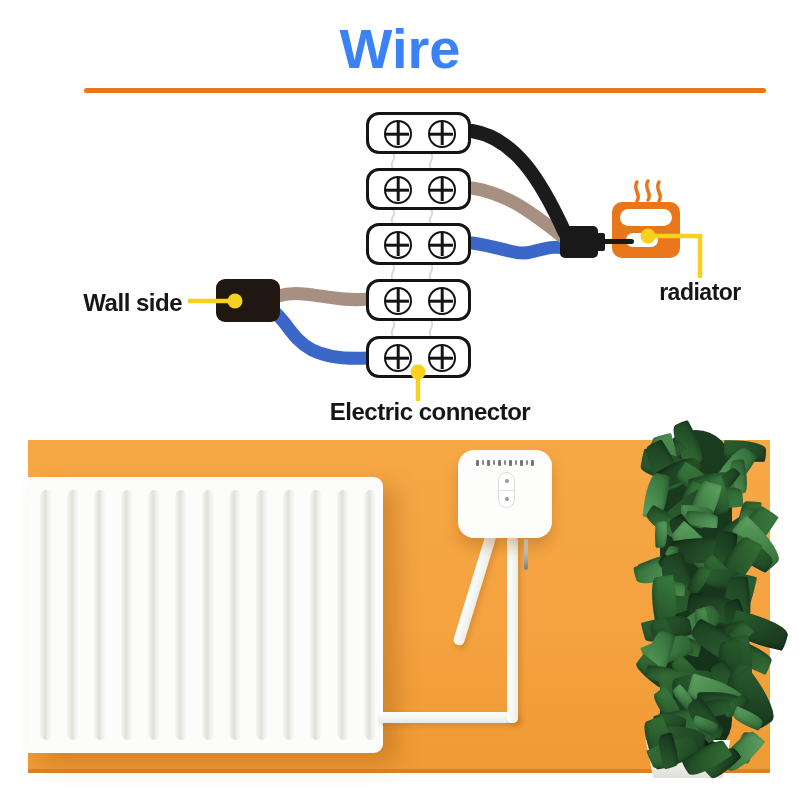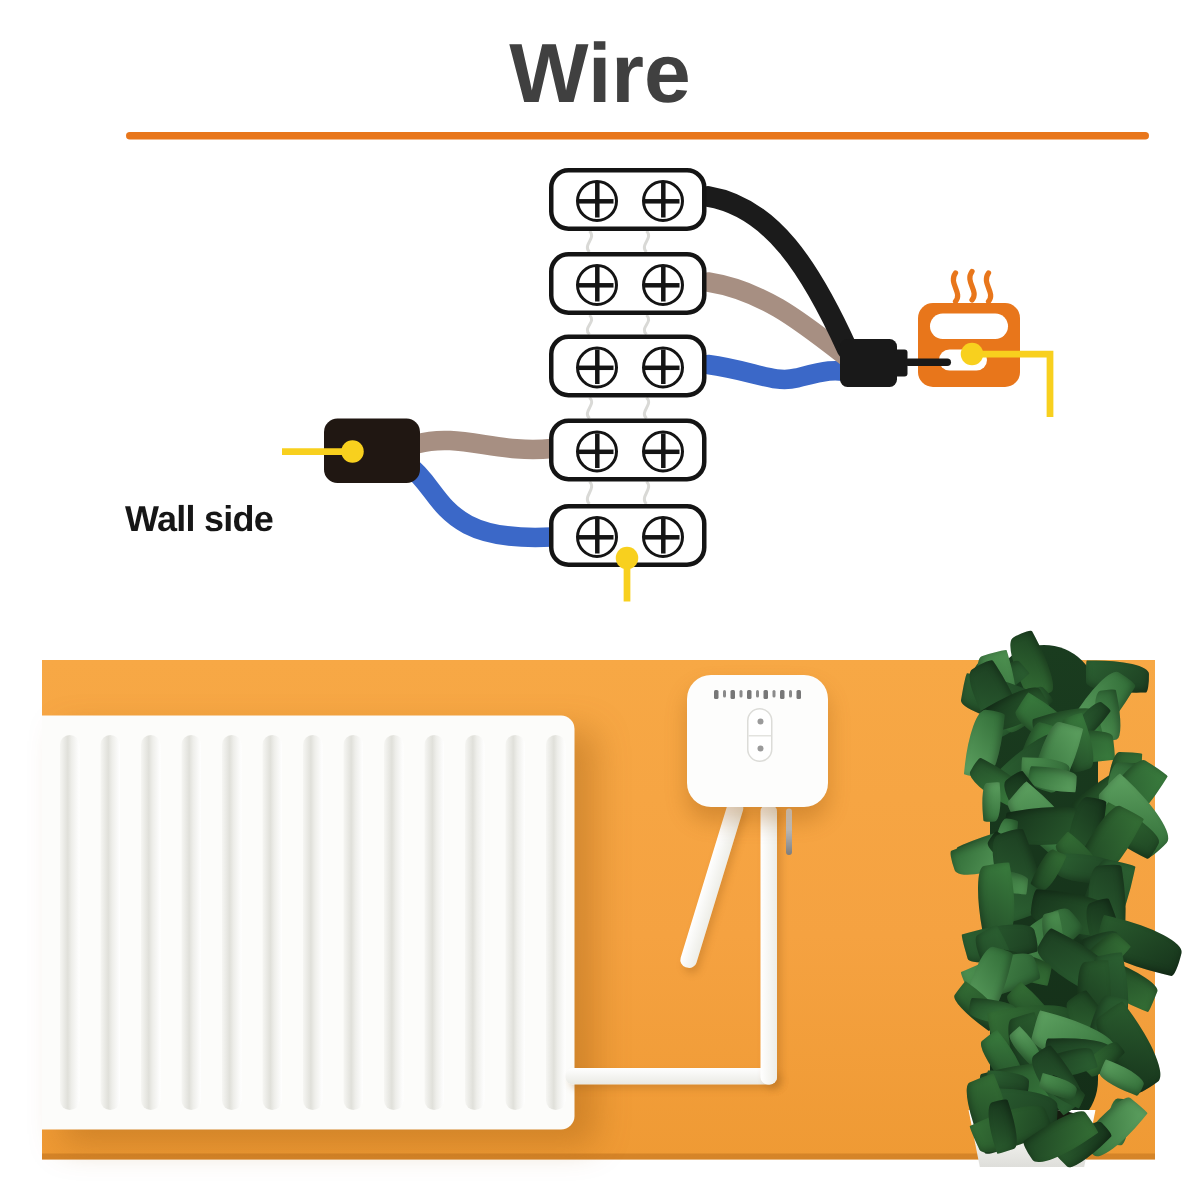--- a/index.html
+++ b/index.html
@@ -1,37 +1,37 @@
 <!DOCTYPE html>
 <html><head>
 <meta charset="utf-8">
 <style>
   html,body{margin:0;padding:0;background:#fff;}
   .page{position:relative;width:800px;height:800px;background:#ffffff;overflow:hidden;
         font-family:"Liberation Sans",sans-serif;}
   
   .title{position:absolute;top:16px;left:0;width:800px;text-align:center;
-         font-size:56px;font-weight:bold;color:#404040;letter-spacing:0;}
+         font-size:56px;font-weight:bold;color:#3b82f6;letter-spacing:0;}
   .rule{position:absolute;left:84px;top:88px;width:682px;height:5px;background:#E8761B;border-radius:3px;}
   
   .svg-layer{position:absolute;left:0;top:0;pointer-events:none;}
   .z1{z-index:1}.z4{z-index:4}
   .connector{position:absolute;left:366px;width:105px;height:42px;background:#fff;
              border:3px solid #141414;border-radius:13px;box-sizing:border-box;z-index:2;}
   .screw{position:absolute;top:5px;width:28px;height:28px;border:2.5px solid #141414;border-radius:50%;box-sizing:border-box;}
   .screw.s1{left:15px}.screw.s2{left:59px}
   .screw::before,.screw::after{content:"";position:absolute;background:#141414;}
   .screw::before{left:50%;top:0;width:2.6px;height:23px;transform:translateX(-50%);}
   .screw::after{top:50%;left:0;height:2.6px;width:23px;transform:translateY(-50%);}
   .wall-connector{position:absolute;left:216px;top:279px;width:64px;height:43px;background:#201712;border-radius:9px;z-index:2;}
   .radiator-icon{position:absolute;left:612px;top:202px;width:68px;height:56px;background:#E8761B;border-radius:10px;z-index:2;}
   .radiator-icon .slot{position:absolute;left:8px;top:7px;width:52px;height:17px;background:#fff;border-radius:9px;}
   .radiator-icon .notch{position:absolute;left:14px;top:31px;width:32px;height:14px;background:#fff;border-radius:7px;}
   .lbl{position:absolute;color:#161616;font-weight:bold;font-size:24px;letter-spacing:-0.5px;z-index:3;}
-  .lbl-wall{left:30px;top:289px;width:152px;text-align:right;margin-top:44px;}
+  .lbl-wall{left:30px;top:289px;width:152px;text-align:right;}
   .lbl-conn{left:290px;top:398px;width:280px;text-align:center;}
   .lbl-rad{left:628px;top:280px;width:144px;text-align:center;font-size:23px;line-height:25px;}
   
   .scene{position:absolute;left:28px;top:440px;width:742px;height:333px;
          background:linear-gradient(180deg,#F7A845 0%,#F5A241 55%,#EF9A34 100%);}
   .scene::after{content:"";position:absolute;left:0;bottom:0;width:100%;height:4px;background:rgba(176,99,22,.4);}
   .radiator-panel{position:absolute;left:0;top:37px;width:355px;height:276px;background:#FCFCFA;
                   border-radius:0 9px 9px 0;box-shadow:14px 10px 22px rgba(150,85,15,.35);z-index:1;}
   .rib{position:absolute;top:13px;width:13px;height:250px;border-radius:7px;
        background:linear-gradient(90deg,#f6f6f3 0%,#e0e0da 40%,#eeeeea 60%,#ffffff 100%);}
@@ -142,21 +142,23 @@
       <line x1="418" y1="375" x2="418" y2="401" stroke="#F8D01E" stroke-width="4.5"></line>
       <circle cx="418" cy="372" r="7.5" fill="#F8D01E"></circle>
     </g>
     <g>
       <path d="M651,236 L700,236 L700,278" stroke="#F8D01E" stroke-width="4.5" fill="none"></path>
       <circle cx="648" cy="236" r="7.5" fill="#F8D01E"></circle>
     </g>
   </svg>
 
   <div class="lbl lbl-wall">Wall side</div>
+  <div class="lbl lbl-conn">Electric connector</div>
   <div class="lbl lbl-rad">
+    <div>radiator</div>
   </div>
 
   <div class="scene">
     <div class="radiator-panel">
       <div id="ribs">
           <div class="rib" style="left: 12px;"></div>
           <div class="rib" style="left: 39px;"></div>
           <div class="rib" style="left: 66px;"></div>
           <div class="rib" style="left: 93px;"></div>
           <div class="rib" style="left: 120px;"></div>

